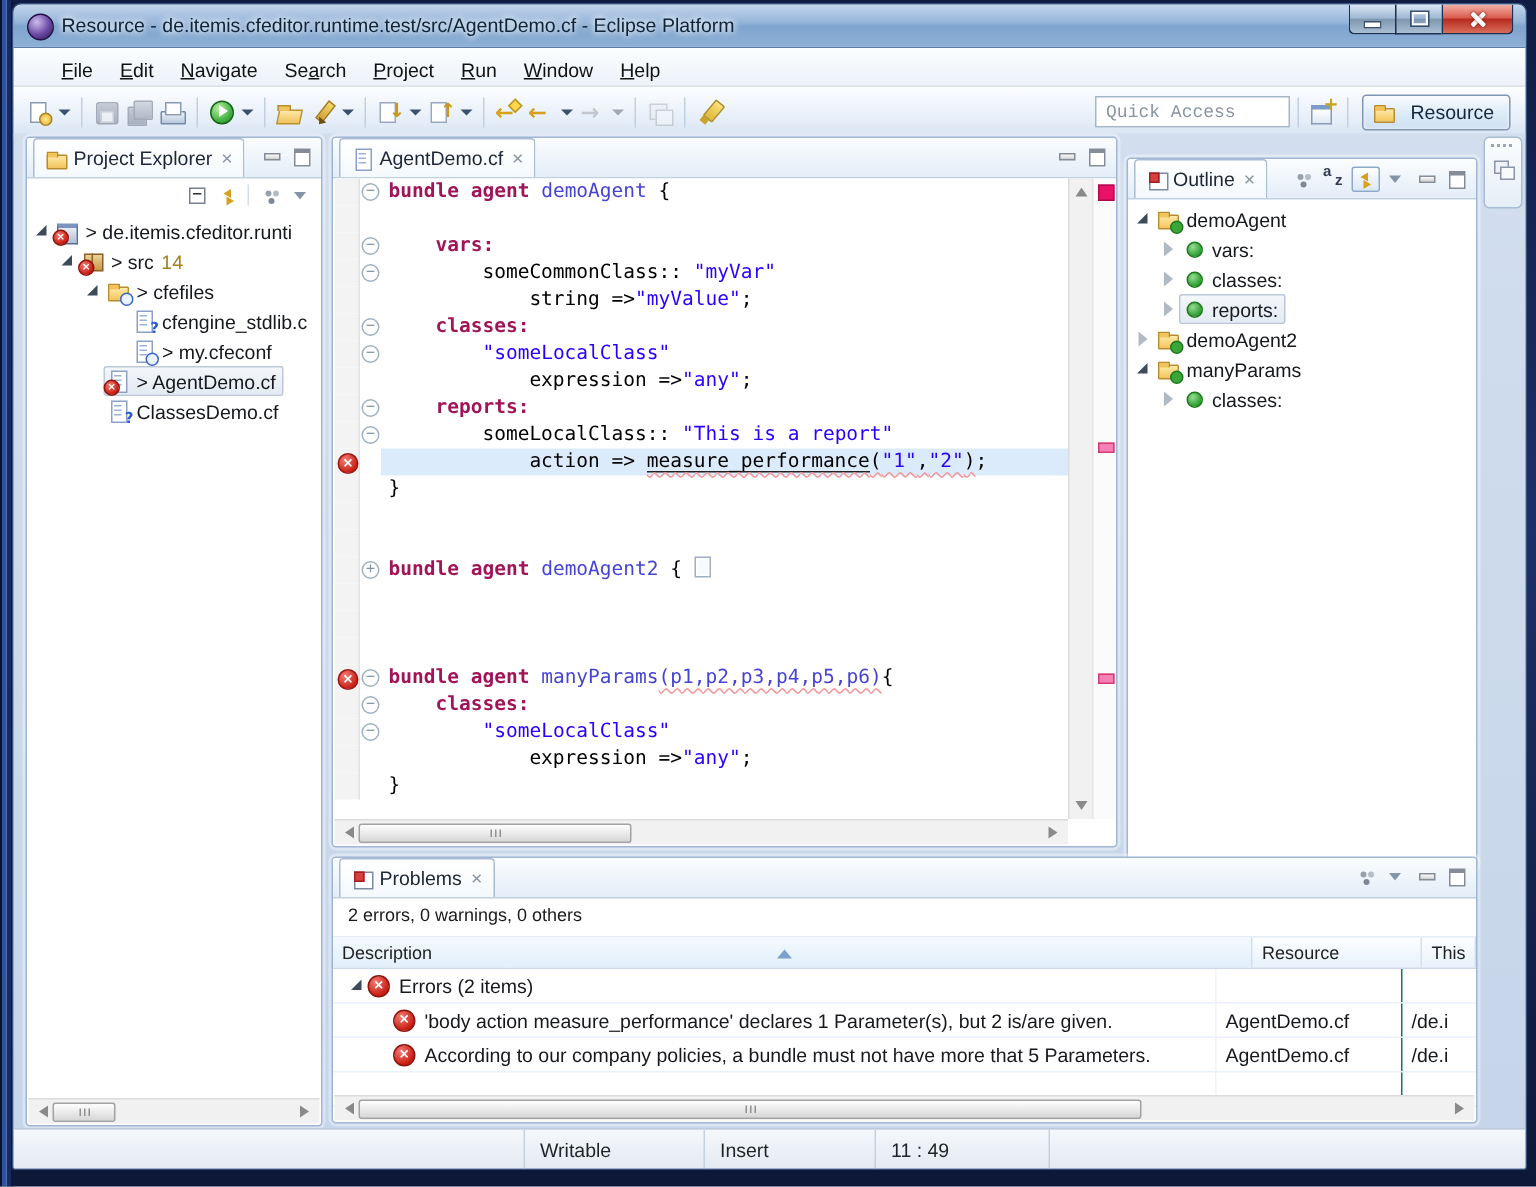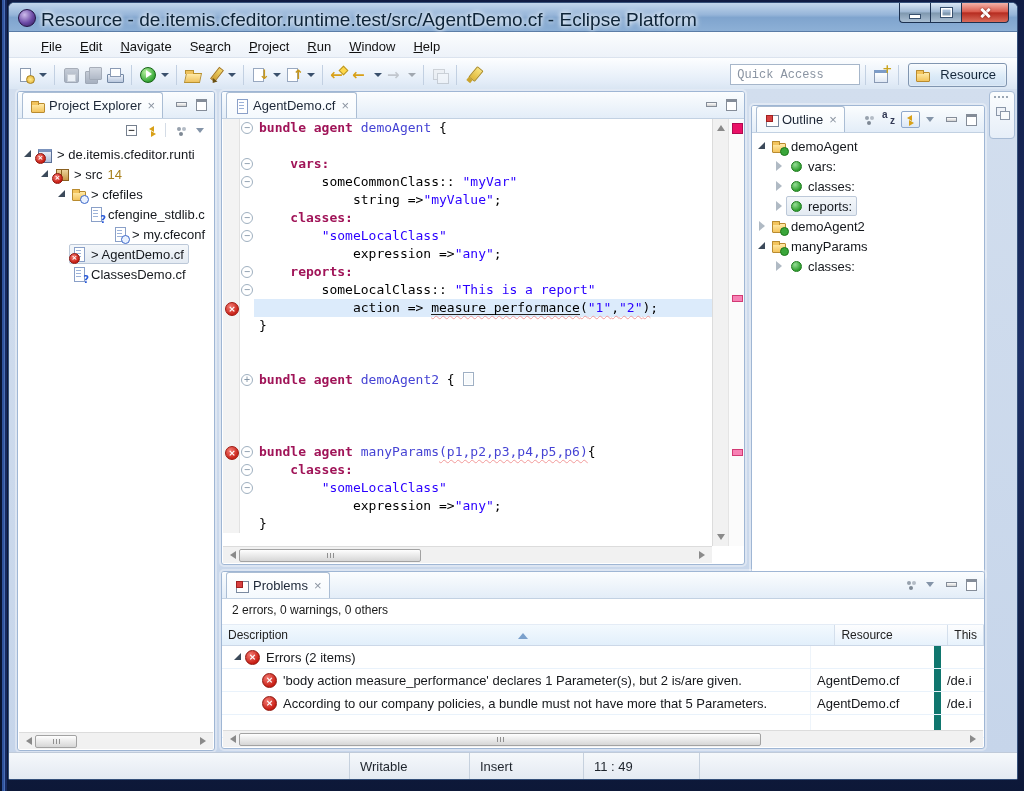--- a/index.html
+++ b/index.html
@@ -11,21 +11,21 @@
     background:linear-gradient(90deg,#0a1430 0 18%,#30539c 18% 42%,#4a6eb6 42% 52%,#17295e 52% 78%,#0c1838 78%)}
   
   .win{position:absolute;left:8px;top:2px;width:1008px;height:776px;background:#d3dff0;
        border:1px solid #35507a;border-radius:6px 6px 2px 2px;overflow:hidden;
        box-shadow:inset 0 0 0 1px rgba(255,255,255,.55)}
   
   .titlebar{height:28px;position:relative;border-radius:5px 5px 0 0;border-bottom:1px solid #5a7ca6;
     background:linear-gradient(180deg,#c2d6ec,#96b5d9 42%,#7fa4ce 52%,#8db0d6)}
   .title-icon{position:absolute;left:9px;top:6px;width:16px;height:16px;border-radius:50%;
     background:radial-gradient(circle at 35% 30%,#cdbcec,#6a48a4 55%,#2e1c52);border:1px solid #241244}
-  .title-text{position:absolute;left:32px;top:6px;font-size:19px;color:#0e2438;
+  .title-text{position:absolute;left:32px;top:6px;font-size:13px;color:#0e2438;
     text-shadow:0 0 4px #fff,0 0 6px #fff;white-space:nowrap}
   .win-buttons{position:absolute;right:8px;top:0;display:flex}
   .winbtn{height:19px;border:1px solid #1c3150;border-top:none;display:flex;align-items:center;justify-content:center;
     background:linear-gradient(180deg,#dce9f6,#9db6d2 48%,#7e97ae 52%,#aabfd4)}
   .winbtn.min{width:30px;border-radius:0 0 0 4px;border-right:none}
   .winbtn.max{width:30px;border-right:none}
   .winbtn.close{width:46px;border-radius:0 0 4px 0;
     background:linear-gradient(180deg,#f4b3a9,#da5c4e 46%,#b62c20 52%,#d96c5b)}
   .wg-min{width:10px;height:3px;background:#fff;border:1px solid #37506e;margin-top:7px}
   .wg-max{width:11px;height:9px;border:1px solid #37506e;box-shadow:inset 0 0 0 1.5px #fff;background:transparent}
@@ -197,21 +197,21 @@
     background:linear-gradient(#fdfdfe,#e7f2fc);font-size:12px;color:#222}
   .pr-col{padding:3px 6px;border-right:1px solid #d4dfec;position:relative;box-sizing:border-box}
   .pr-col.c-desc{width:680px;background:linear-gradient(#f3f9fe,#e2effb)}
   .pr-col.c-res{width:124px}
   .pr-col.c-path{flex:1}
   .sort-up{position:absolute;left:296px;top:3px;border:5px solid transparent;border-bottom:6px solid #7aa0cc}
   .pr-row{height:22px;display:flex;align-items:stretch;border-bottom:1px solid #e9f2fb;font-size:13px;color:#16181c}
   .pr-cell{display:flex;align-items:center;padding:0 6px;box-sizing:border-box;overflow:hidden;white-space:nowrap}
   .pr-cell.c-desc{width:588px}
   .pr-cell.c-res{width:124px;border-left:1px solid #eef4fa}
-  .pr-cell.c-path{flex:1;border-left:7px solid #0f766e}
+  .pr-cell.c-path{flex:1;border-left:1px solid #0f766e}
   .err-ico{width:13px;height:13px;border-radius:50%;text-align:center;flex:none;margin-right:6px;
     background:radial-gradient(circle at 35% 30%,#f47c74,#c81e14 70%);border:1px solid #8e140c;
     color:#fff;font:bold 9px/13px "DejaVu Sans",sans-serif}
   
   .fastview{position:absolute;left:980px;top:2px;width:24px;height:46px;border:1px solid #a8bcd6;border-radius:4px;
     background:linear-gradient(#fbfdfe,#e6eef8)}
   .fv-grip{position:absolute;left:4px;top:4px;width:2px;height:2px;background:#9aa6b4;
     box-shadow:4px 0 0 #9aa6b4,8px 0 0 #9aa6b4,12px 0 0 #9aa6b4}
   .fv-restore{position:absolute;left:5px;top:12px;width:16px;height:16px}
   .fv-restore::before{content:"";position:absolute;left:1px;top:3px;width:8px;height:7px;border:1px solid #8a96a8;background:#eef2f8}
@@ -398,21 +398,21 @@
           </div>
           <div class="tree-row" style="padding-left: 55px;">
             <span class="tw"></span>
             <span class="row-inner">
               <span class="ic icb-file">
                 <span class="ov ov-q">?</span>
               </span>
               <span class="tree-label">cfengine_stdlib.c</span>
             </span>
           </div>
-          <div class="tree-row" style="padding-left: 79px;">
+          <div class="tree-row" style="padding-left: 55px;">
             <span class="tw"></span>
             <span class="row-inner">
               <span class="ic icb-file">
                 <span class="ov ov-dec"></span>
               </span>
               <span class="tree-label">&gt; my.cfeconf</span>
             </span>
           </div>
           <div class="tree-row sel" style="padding-left: 38px;">
             <span class="tw"></span>

